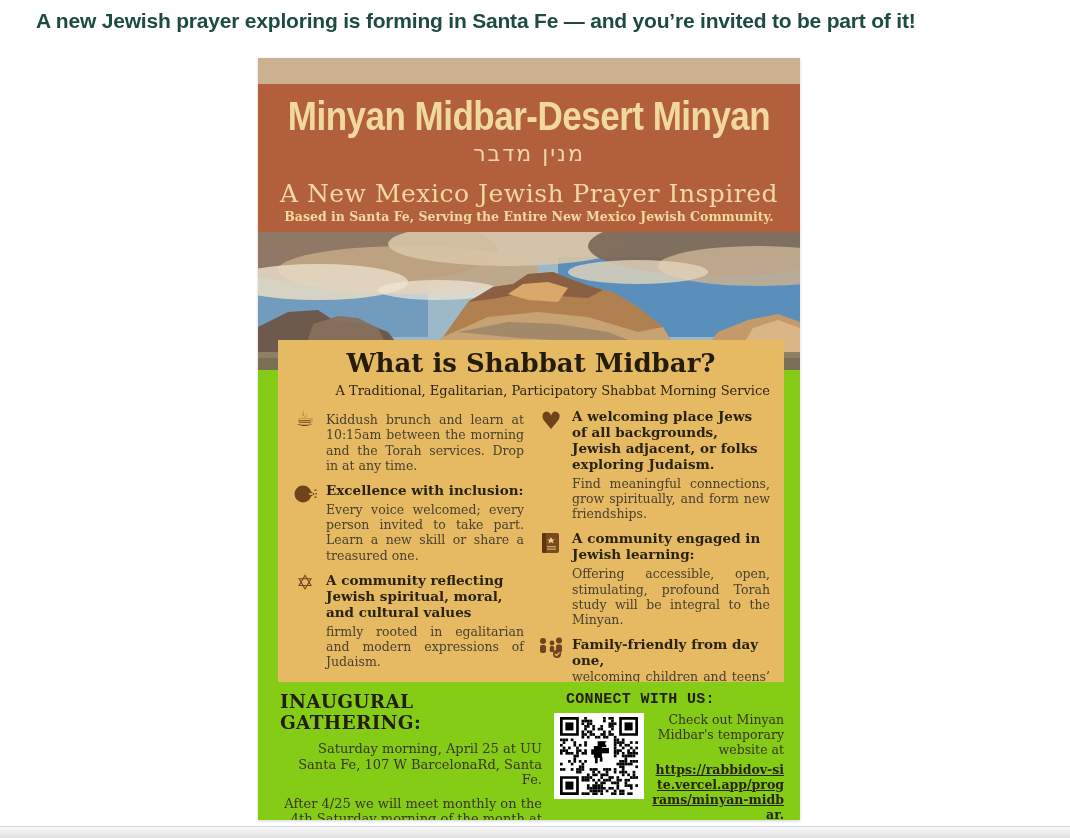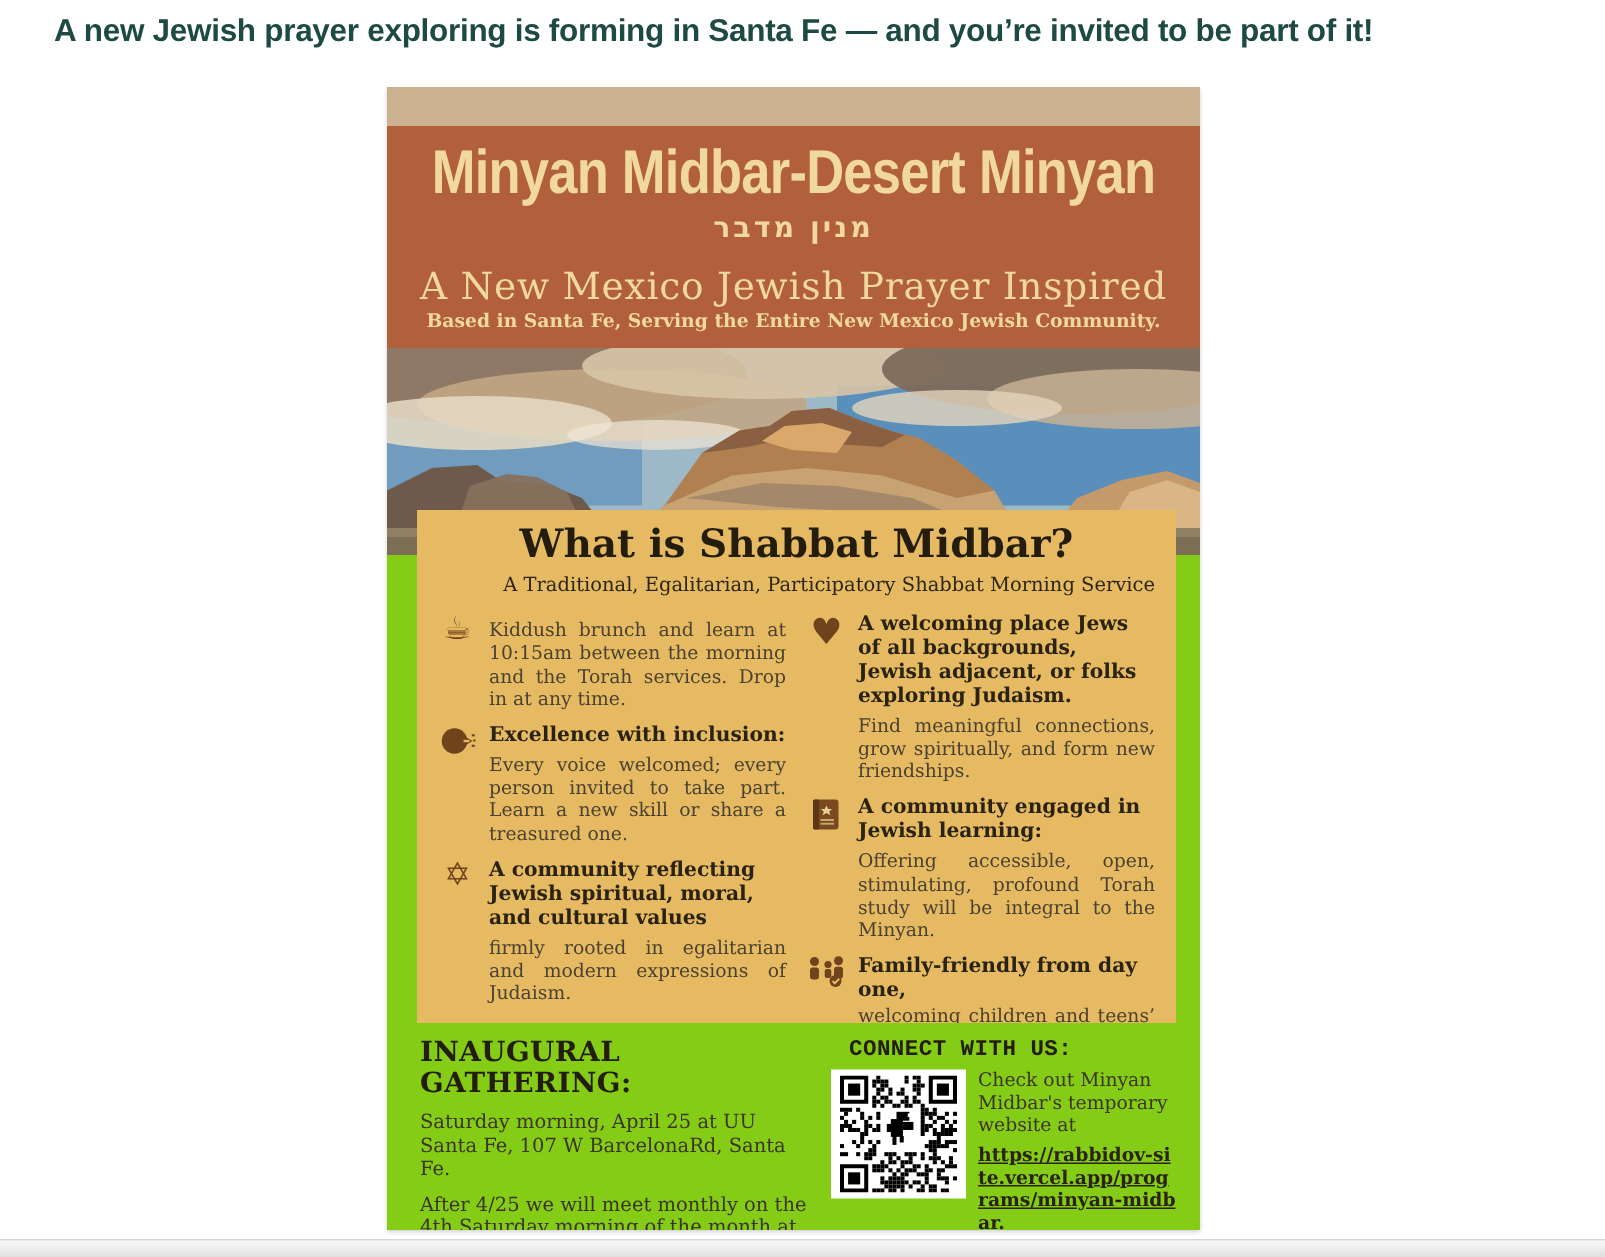--- a/index.html
+++ b/index.html
@@ -15,22 +15,22 @@
   .flyer { position:absolute; left:258px; top:58px; width:542px; height:762px;
            background:#84cc16; display:flex; flex-direction:column; overflow:hidden;
            box-shadow:0 1px 3px rgba(0,0,0,.18); }
 
   .strip-tan { height:26px; background:#cbb18f; flex:none; }
 
   .header-rust { height:148px; background:#b2603c; flex:none; text-align:center;
                  color:#f0d89e; overflow:hidden; }
   .flyer-title { display:inline-block; font-weight:700; font-size:35px; letter-spacing:-0.5px;
                  transform:scaleY(1.18); margin-top:12px; white-space:nowrap; }
-  .flyer-title-hebrew { font-family:"DejaVu Sans", sans-serif; font-weight:700;
-                        font-size:19px; margin-top:5px; letter-spacing:2px; }
+  .flyer-title-hebrew { font-family:"DejaVu Sans", sans-serif; font-weight:400;
+                        font-size:22px; margin-top:5px; letter-spacing:2px; }
   .flyer-subtitle { font-family:"DejaVu Serif", serif; font-size:25px; margin-top:13px;
                     letter-spacing:0.5px; }
   .flyer-tagline { font-family:"DejaVu Serif", serif; font-weight:700; font-size:12.5px;
                    margin-top:1px; }
 
   .photo { height:138px; flex:none; position:relative; overflow:hidden; }
   .photo svg { display:block; }
 
   .content { flex:1; position:relative; }
 
@@ -50,29 +50,29 @@
                 line-height:1.18; color:#2a2212; }
   .item-body { font-family:"DejaVu Serif", serif; font-size:12.5px; line-height:1.22;
                color:#4a4130; text-align:justify; margin-top:3px; }
   .item-body.inline { margin-top:0; }
 
   .bottom { display:flex; gap:12px; padding:9px 16px 0 22px; }
   .bottom-left { width:262px; flex:none; }
   .ig-heading { font-family:"DejaVu Serif", serif; font-weight:700; font-size:18.5px;
                 color:#241d0d; letter-spacing:0.3px; }
   .ig-para { font-family:"DejaVu Serif", serif; font-size:13px; line-height:1.2;
-             color:#3c3424; margin-top:8px; }
+             color:#3c3424; margin-top:8px;text-align:right; }
   .bottom-right { flex:1; min-width:0; }
   .cw-heading { font-family:Liberation Mono, monospace; font-weight:700; font-size:15px;
                 color:#241d0d; letter-spacing:0.3px; margin-left:12px; }
   .cw-row { display:flex; gap:8px; margin-top:5px; }
   .qr-card { background:#ffffff; width:90px; height:86px; flex:none; display:flex;
              align-items:center; justify-content:center; }
   .cw-text { flex:1; min-width:0; font-family:"DejaVu Serif", serif; font-size:12.5px;
-             line-height:1.18; color:#3c3424; }
+             line-height:1.18; color:#3c3424;text-align:right; }
   .cw-link { display:block; font-weight:700; text-decoration:underline; color:#2a2212;
              margin:6px 0; word-break:break-all; }
 
   .window-bottom-bar { position:absolute; left:0; top:826px; width:1070px; height:12px;
                        background:linear-gradient(#f8f8f8,#e0e0e0);
                        border-top:1px solid #d6d6d6; }
 </style>
 </head>
 <body>
 

